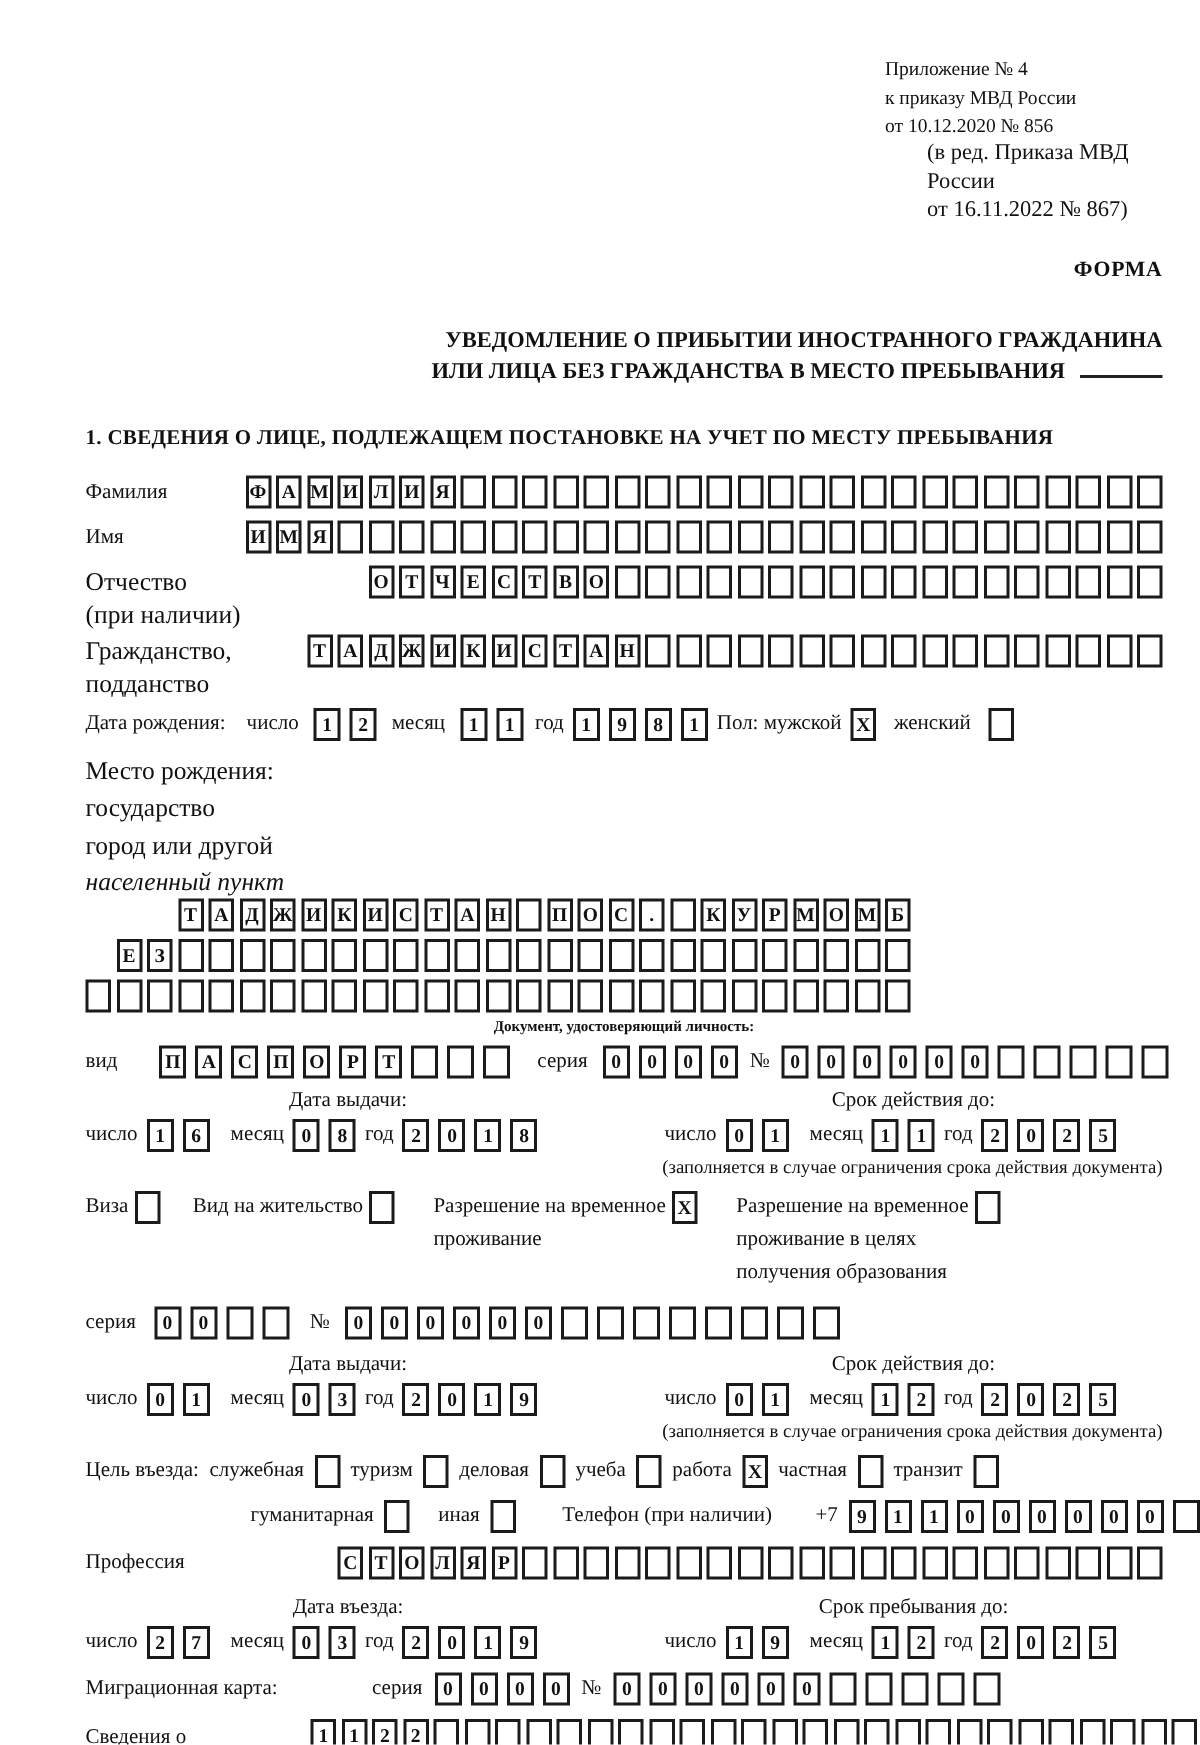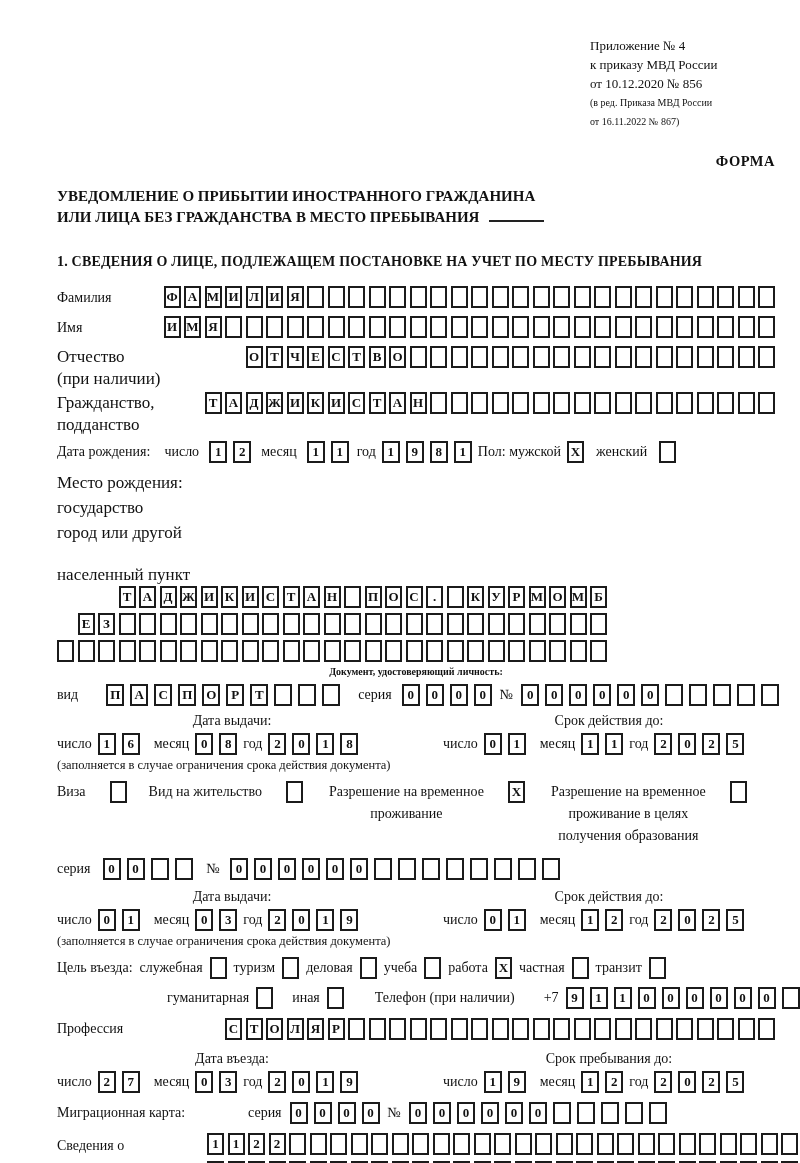--- a/index.html
+++ b/index.html
@@ -6,26 +6,26 @@
   html,body { background:#ffffff; }
   body {
     width:800px; height:1163px;
     font-family:"Liberation Serif", serif;
     color:#111; overflow:hidden;
   }
   .page { padding:36px 25px 10px 57px; width:800px; }
 
   
   .top-header { margin-left:auto; width:185px; font-size:13px; line-height:19px; }
-  .top-header .sub { font-size:10px; }
+  .top-header .sub { font-size:15px;margin-left:28px; }
   .top-header .sub:first-of-type { margin-top:5px; }
   .forma { font-weight:bold; font-size:14.5px; text-align:right; margin-top:22px; letter-spacing:.5px; }
 
   
-  .title { text-align:left; font-weight:bold; font-size:15px; line-height:21px; margin-top:16px; }
+  .title { text-align:right; font-weight:bold; font-size:15px; line-height:21px; margin-top:28px; }
   .uline { display:inline-block; width:55px; border-bottom:2px solid #222; margin-left:10px; height:14px; }
 
   .sec-title { font-weight:bold; font-size:14px; margin-top:26px; margin-bottom:16px; letter-spacing:.2px; }
 
   
   .frow { display:flex; align-items:flex-start; margin-bottom:6px; }
   .lbl { font-size:14px; line-height:24px; white-space:nowrap; flex:0 0 auto; }
   .lbl2 { font-size:17px; line-height:22px; }
   .w73 { width:73px; }
   .grow-right { margin-left:auto; }
@@ -47,29 +47,29 @@
 
   .center-bold { text-align:center; font-weight:bold; font-size:10px; margin:4px 0 6px 0; }
 
   
   .two-col { display:flex; margin-bottom:2px; }
   .two-col .col-l { width:350px; }
   .two-col .col-r { flex:1; padding-left:36px; }
   .col-title { text-align:center; font-size:14px; margin-bottom:4px; }
   .date-line { display:flex; align-items:center; gap:6px; }
   .date-line .dlbl { font-size:14px; white-space:nowrap; }
-  .note { font-size:12.5px; margin-top:3px; margin-bottom:8px; }
+  .note { font-size:12.5px; text-align:right; margin-top:3px; margin-bottom:8px; }
 
   .para { font-size:14px; line-height:24px; }
 
   
   .opts { display:flex; align-items:flex-start; margin-top:8px; margin-bottom:10px; }
-  .opt { display:flex; align-items:flex-start; gap:24px; }
+  .opt { display:flex; align-items:flex-start; gap:4px; }
   .opt .olbl { font-size:14px; line-height:22px; }
-  .opt .ml2 { text-align:center; }
+  .opt .ml2 { text-align:left; }
   .opts .sp { width:22px; flex:0 0 auto; }
   .opts .sp2 { width:26px; flex:0 0 auto; }
 
   .purpose-line { display:flex; align-items:center; gap:7px; margin-bottom:8px; flex-wrap:nowrap; }
   .purpose-line .olbl { font-size:14px; white-space:nowrap; }
   .indent110 { margin-left:110px; }
 
   .mig-row { display:flex; align-items:center; gap:8px; margin-top:8px; margin-bottom:8px; }
   .gap55 { margin-left:55px; }
 
@@ -269,21 +269,21 @@
     <span class="boxrow" style="margin-left:12px;">
         <span class="cell"></span>
       </span>
   </div>
 
   <div class="frow" style="margin-bottom:2px;flex-direction:column;">
     <span class="lblcol" style="width:150px;">
       <span class="lbl2">Место рождения:</span>
       <span class="lbl2" style="margin-top:3px;">государство</span>
       <span class="lbl2" style="margin-top:3px;">город или другой</span>
-      <span class="lbl2" style="margin-top:20px;">населенный пункт</span>
+      <span class="lbl2" style="margin-top:2px;font-style:italic;">населенный пункт</span>
     </span>
     <span class="stackcol">
       <span class="boxrow">
           <span class="cell">Т</span>
           <span class="cell">А</span>
           <span class="cell">Д</span>
           <span class="cell">Ж</span>
           <span class="cell">И</span>
           <span class="cell">К</span>
           <span class="cell">И</span>

